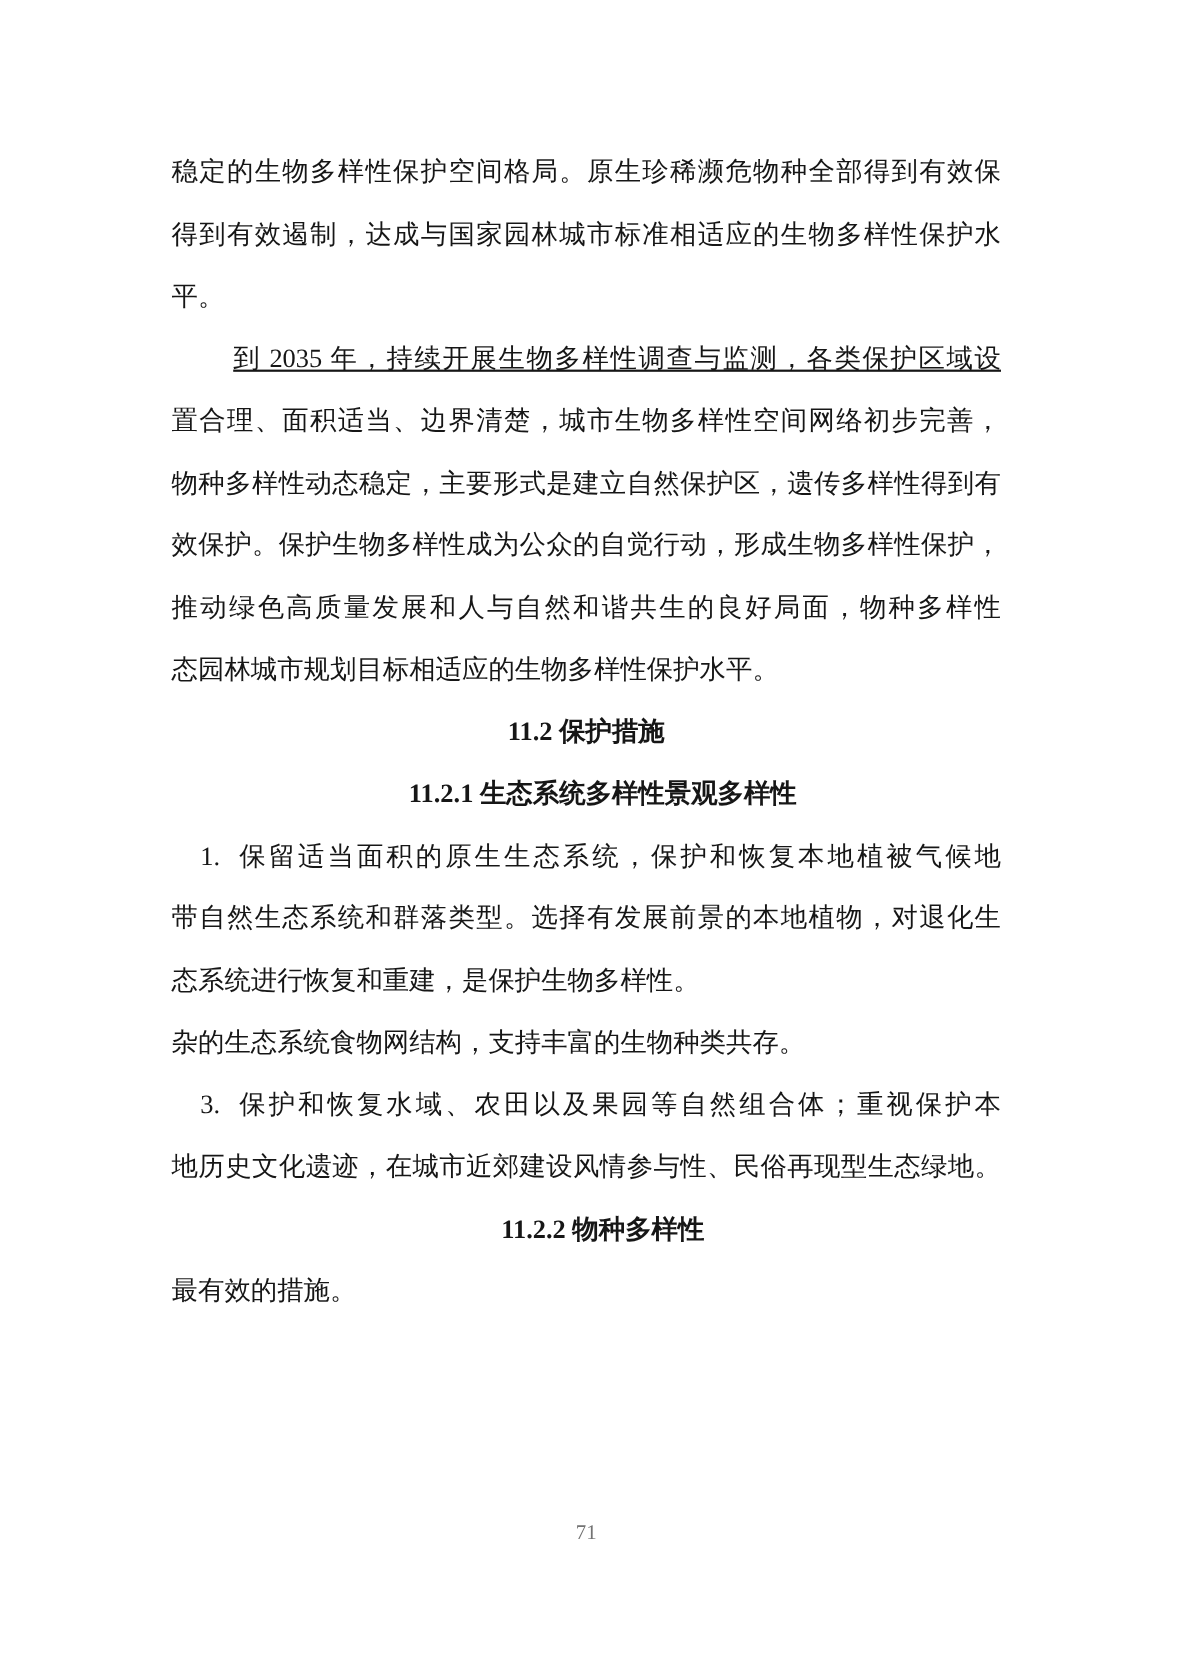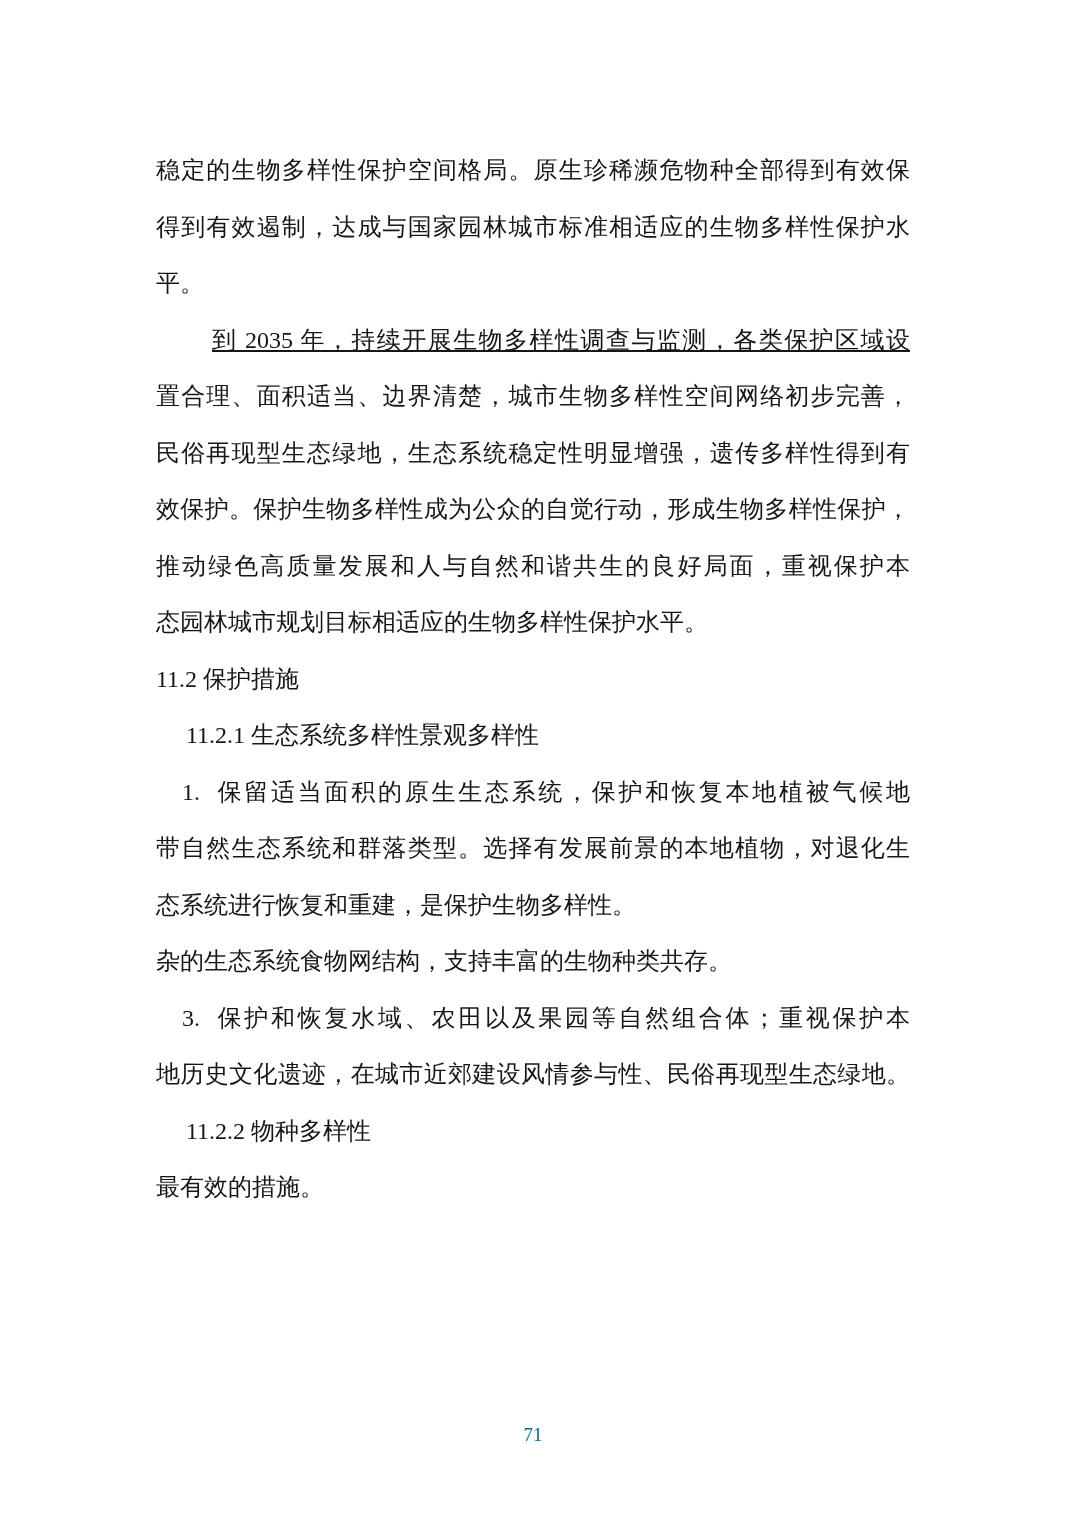--- a/index.html
+++ b/index.html
@@ -8,66 +8,66 @@
     width: 1074px;
     height: 1520px;
     background: #ffffff;
     font-family: "Liberation Serif", "DejaVu Serif", serif;
     color: #161616;
     overflow: hidden;
   }
   .text-block {
     position: absolute;
     left: 156px;
-    top: 142px;
+    top: 129px;
     width: 754px;
     font-size: 24px;
   }
   .ln {
     height: 56.5px;
     line-height: 56.5px;
     white-space: nowrap;
     overflow: visible;
   }
   .jf {
     white-space: normal;
     text-align: justify;
     text-align-last: justify;
   }
   .ind2 { padding-left: 56px; text-decoration: underline; }   
   .indi { padding-left: 26px; }   
   .indh { padding-left: 30px; }   
-  .h { font-weight: 400; }
+  .h { font-weight: 700; text-align: center; }
   .pageno {
     position: absolute;
-    top: 1418px;
+    top: 1377px;
     left: 156px;
     width: 754px;
     height: 34px;
     line-height: 34px;
     text-align: center;
     font-size: 19px;
-    color: #0369a1;
+    color: #737373;
   }
 </style>
 </head>
 <body>
 
 <div class="page">
   <div class="text-block">
 
     <div class="ln jf">稳定的生物多样性保护空间格局。原生珍稀濒危物种全部得到有效保</div>
     <div class="ln jf">得到有效遏制，达成与国家园林城市标准相适应的生物多样性保护水</div>
     <div class="ln">平。</div>
 
     <div class="ln jf ind2">到 2035 年，持续开展生物多样性调查与监测，各类保护区域设</div>
     <div class="ln jf">置合理、面积适当、边界清楚，城市生物多样性空间网络初步完善，</div>
-    <div class="ln jf">民俗再现型生态绿地，生态系统稳定性明显增强，遗传多样性得到有</div>
+    <div class="ln jf">物种多样性动态稳定，主要形式是建立自然保护区，遗传多样性得到有</div>
     <div class="ln jf">效保护。保护生物多样性成为公众的自觉行动，形成生物多样性保护，</div>
-    <div class="ln jf">推动绿色高质量发展和人与自然和谐共生的良好局面，重视保护本</div>
+    <div class="ln jf">推动绿色高质量发展和人与自然和谐共生的良好局面，物种多样性</div>
     <div class="ln">态园林城市规划目标相适应的生物多样性保护水平。</div>
 
     <div class="ln h">11.2 保护措施</div>
     <div class="ln h indh">11.2.1 生态系统多样性景观多样性</div>
 
     <div class="ln jf indi">1.&nbsp; 保留适当面积的原生生态系统，保护和恢复本地植被气候地</div>
     <div class="ln jf">带自然生态系统和群落类型。选择有发展前景的本地植物，对退化生</div>
     <div class="ln">态系统进行恢复和重建，是保护生物多样性。</div>
 
     <div class="ln">杂的生态系统食物网结构，支持丰富的生物种类共存。</div>

